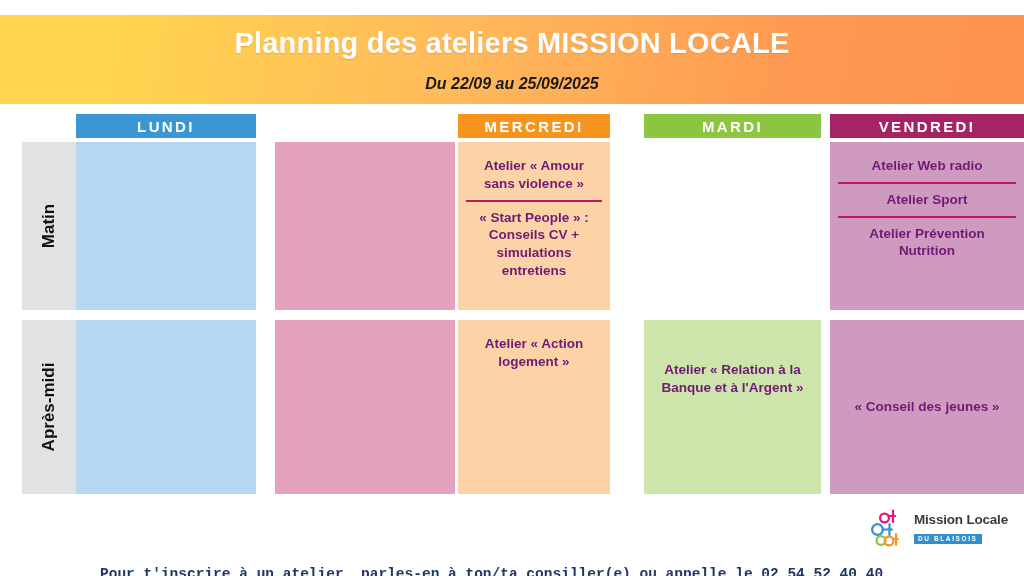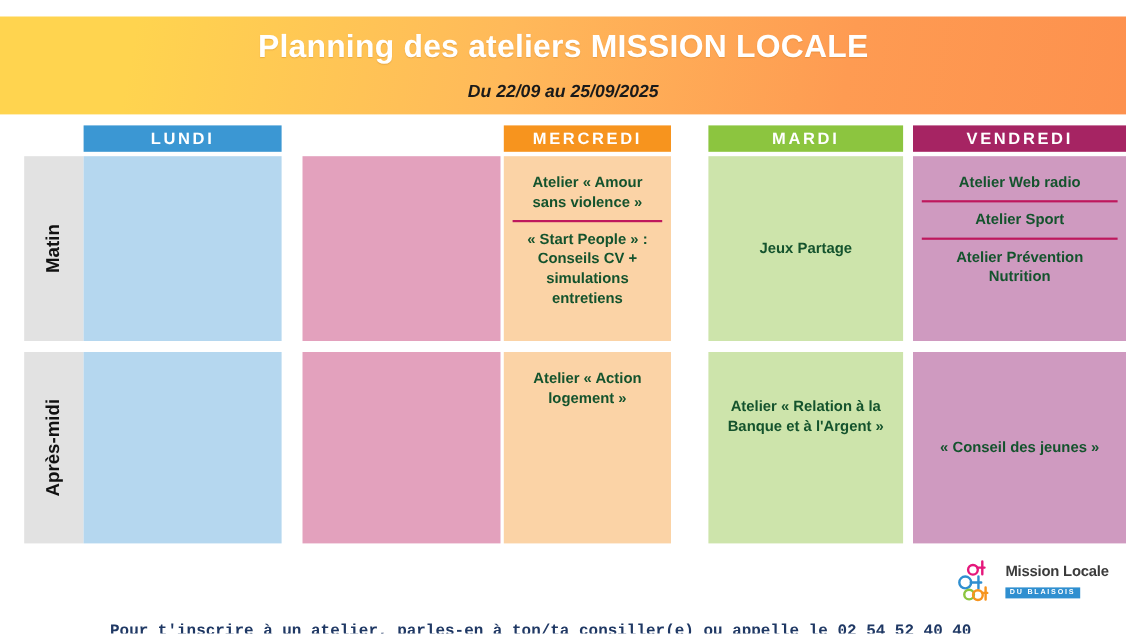--- a/index.html
+++ b/index.html
@@ -41,21 +41,21 @@
   .dayhead{
     position:absolute;top:114px;height:24px;
     display:flex;align-items:center;justify-content:center;
     color:#ffffff;font-size:15px;font-weight:bold;letter-spacing:2.4px;
   }
   .cell{position:absolute;box-sizing:border-box;padding:8px 8px;}
   .cell .inner{width:100%;height:100%;display:flex;flex-direction:column;}
   .cell.center .inner{justify-content:center;}
   .cell.top .inner{justify-content:flex-start;}
   .entry{
-    text-align:center;font-size:13.5px;font-weight:bold;color:#14532d;
+    text-align:center;font-size:13.5px;font-weight:bold;color:#701a75;
     line-height:1.32;padding:7px 2px;
   }
   .entry + .entry{border-top:2px solid #be185d;}
 
   
   .r1{top:142px;height:168px;}
   .r2{top:320px;height:174px;}
 
   
   .c1{left:76px;width:180px;}
@@ -120,25 +120,20 @@
     </div>
     <div class="cell r1 c2 b-mardi center" style="background: rgb(227, 161, 189);">
       <div class="inner"></div>
     </div>
     <div class="cell r1 c3 b-mercredi top" style="background: rgb(251, 211, 166);">
       <div class="inner">
           <div class="entry">Atelier « Amour sans violence »</div>
           <div class="entry">« Start People » : Conseils CV + simulations entretiens</div>
         </div>
     </div>
-    <div class="cell r1 c4 b-jeudi center" style="background: rgb(205, 228, 171);">
-      <div class="inner">
-          <div class="entry">Jeux Partage</div>
-        </div>
-    </div>
     <div class="cell r1 c5 b-vendredi top" style="background: rgb(207, 154, 192);">
       <div class="inner">
           <div class="entry">Atelier Web radio</div>
           <div class="entry">Atelier Sport</div>
           <div class="entry">Atelier Prévention Nutrition</div>
         </div>
     </div>
 
     <div class="cell r2 c1 b-lundi center" style="background: rgb(181, 215, 239);">
       <div class="inner"></div>

